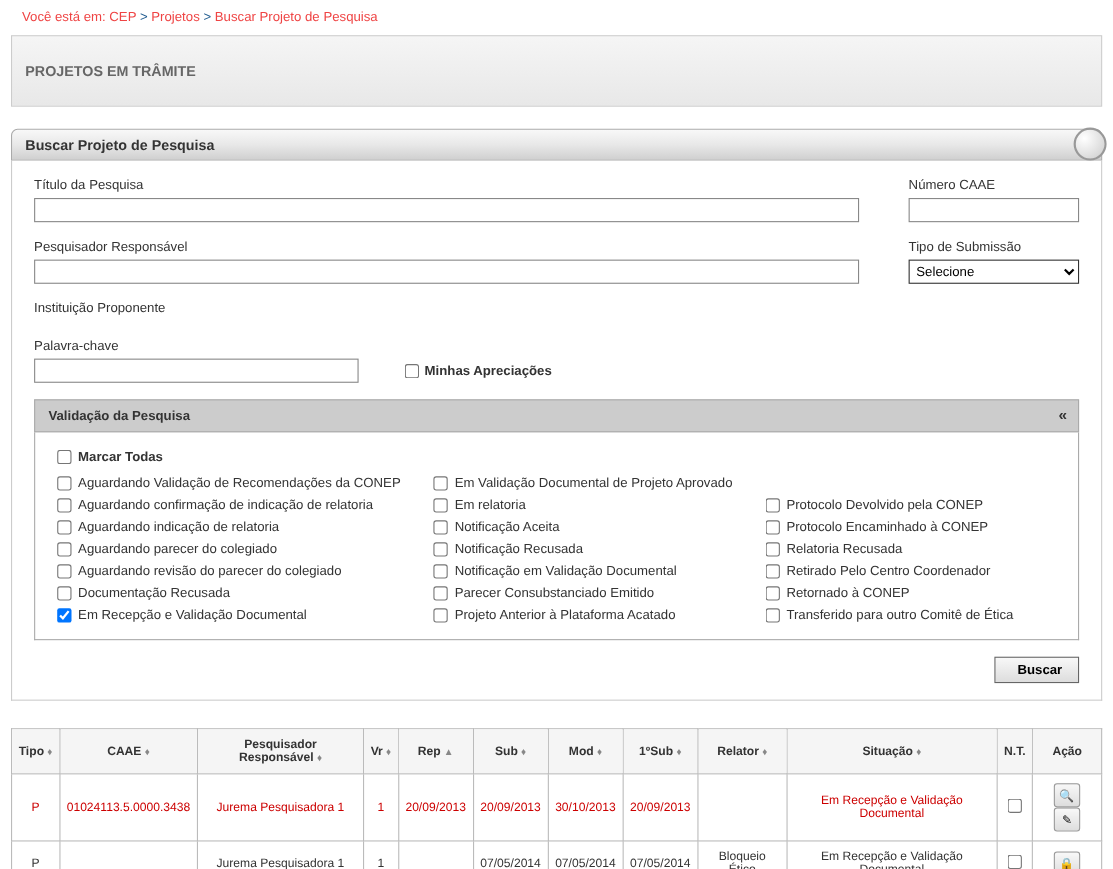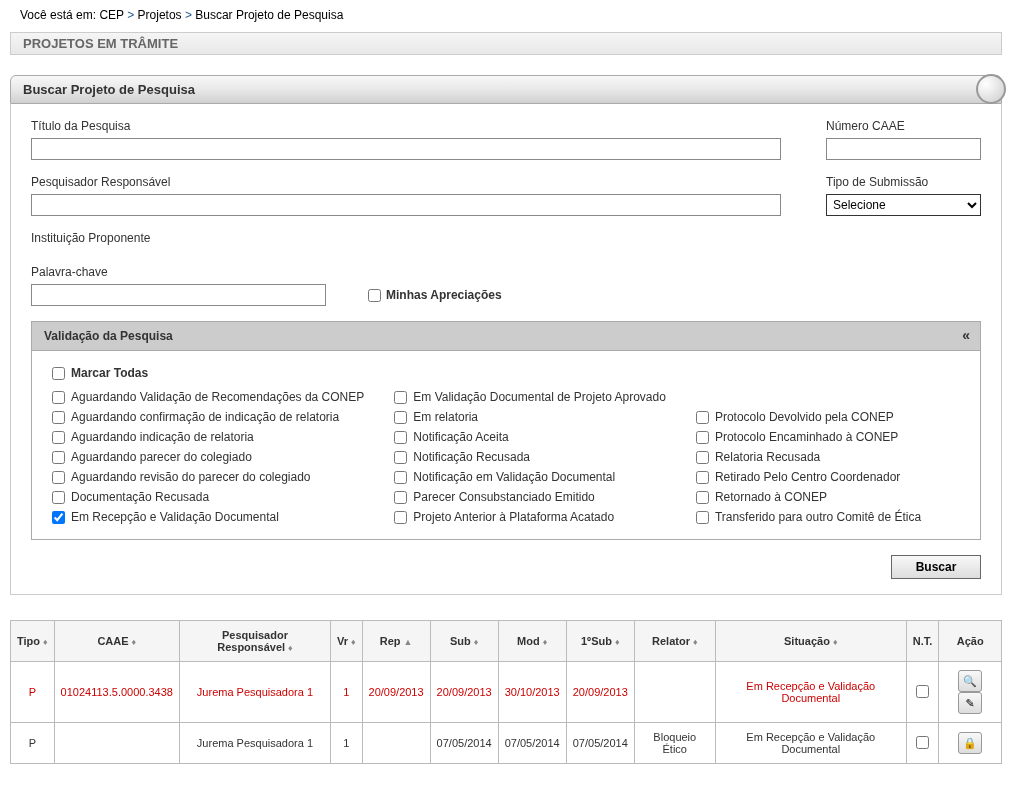--- a/index.html
+++ b/index.html
@@ -1,19 +1,19 @@
 <!DOCTYPE html>
 <html><head>
 <meta charset="utf-8">
 <style>
 * { box-sizing: border-box; margin: 0; padding: 0; }
 body { font-family: Arial, sans-serif; font-size: 12px; color: #333; background: #fff; padding: 5px 10px; }
 .breadcrumb { color: #1e5a8e; font-size: 12px; padding: 3px 10px 8px 10px; }
-.breadcrumb span { color: #000000; }
-.section-header { background: linear-gradient(to bottom, #f5f5f5, #e8e8e8); border: 1px solid #ccc; padding: 3px 12px; font-weight: bold; color: #666; font-size: 13px; margin-top: 2px; }
+.breadcrumb span { color: #ef4444; }
+.section-header { background: linear-gradient(to bottom, #f5f5f5, #e8e8e8); border: 1px solid #ccc; padding: 24px 12px; font-weight: bold; color: #666; font-size: 13px; margin-top: 2px; }
 .search-header { background: linear-gradient(to bottom, #f8f8f8 0%, #e8e8e8 50%, #d0d0d0 100%); border: 1px solid #aaa; padding: 6px 12px; font-weight: bold; font-size: 13px; color: #333; border-radius: 6px 6px 0 0; position: relative; margin-top: 20px; }
 .search-circle { position: absolute; right: -5px; top: -2px; width: 30px; height: 30px; border-radius: 50%; border: 2px solid #999; background: radial-gradient(circle at 30% 30%, #fff, #ccc); }
 .form-body { padding: 15px 20px; border: 1px solid #ccc; border-top: none; }
 .form-row { display: flex; gap: 20px; margin-bottom: 15px; }
 .form-group { display: flex; flex-direction: column; }
 .form-group.wide { flex: 1; max-width: 750px; }
 .form-group.narrow { width: 155px; margin-left: auto; }
 .form-label { margin-bottom: 5px; color: #333; font-size: 12px; }
 .form-input { border: 1px solid #888; padding: 3px 4px; font-size: 12px; height: 22px; }
 .form-select { border: 1px solid #333; padding: 2px; font-size: 12px; height: 22px; background: #fff; }
@@ -25,21 +25,21 @@
 .checkbox-inline { display: flex; align-items: center; gap: 5px; margin-left: 32px; }
 .situacao-header { background: #ccc; padding: 7px 12px; font-weight: bold; font-size: 12px; margin-top: 15px; border: 1px solid #aaa; position: relative; }
 .collapse-icon { position: absolute; right: 10px; top: 5px; font-weight: bold; cursor: pointer; font-size: 14px; }
 .situacao-body { border: 1px solid #aaa; border-top: none; padding: 15px 20px; }
 .marcar-todas { font-weight: bold; margin-bottom: 10px; display: flex; align-items: center; gap: 6px; }
 .checkbox-grid { display: flex; gap: 30px; align-items: flex-end; }
 .checkbox-col { display: flex; flex-direction: column; gap: 6px; }
 .checkbox-item { display: flex; align-items: center; gap: 6px; font-size: 12px; color: #333; }
 .checkbox-item input { width: 13px; height: 13px; }
 .buscar-row { display: flex; justify-content: flex-end; margin-top: 15px; }
-.btn-buscar { background: linear-gradient(to bottom, #f8f8f8, #ddd); border: 1px solid #666; padding: 4px 20px; font-size: 12px; font-weight: bold; cursor: pointer; width: 90px; }
+.btn-buscar { background: linear-gradient(to bottom, #f8f8f8, #ddd); border: 1px solid #666; padding: 4px 20px; font-size: 12px; font-weight: bold; cursor: pointer; width: 77px; }
 .results-table { width: 100%; border-collapse: collapse; margin-top: 25px; }
 .results-table th, .results-table td { border: 1px solid #bbb; padding: 8px 6px; text-align: center; font-size: 11px; vertical-align: middle; }
 .results-table th { background: #f5f5f5; font-weight: bold; color: #333; position: relative; }
 .sort-icon { color: #888; font-size: 9px; margin-left: 3px; }
 .row-red td { color: #c00; }
 .action-btn { background: linear-gradient(to bottom, #f8f8f8, #ddd); border: 1px solid #999; border-radius: 3px; width: 24px; height: 22px; cursor: pointer; display: inline-flex; align-items: center; justify-content: center; font-size: 11px; margin: 0 1px; }
 input[type="checkbox"] { cursor: pointer; }
 </style>
 </head>
 <body>

